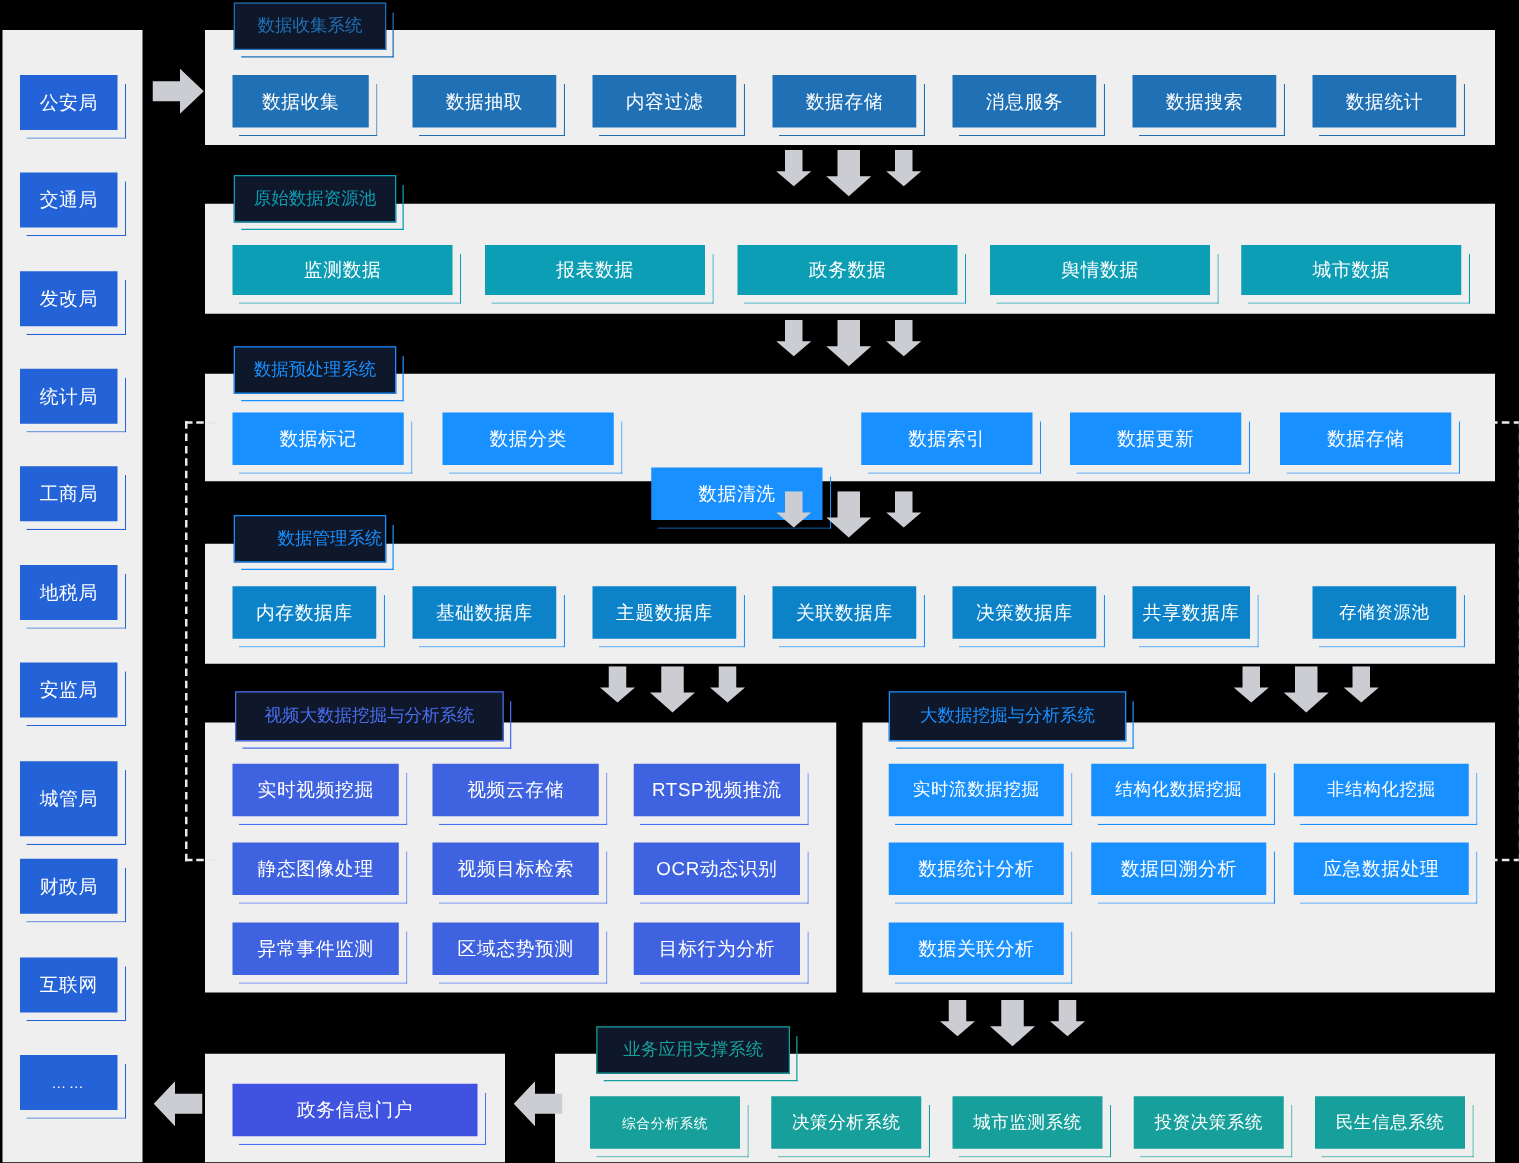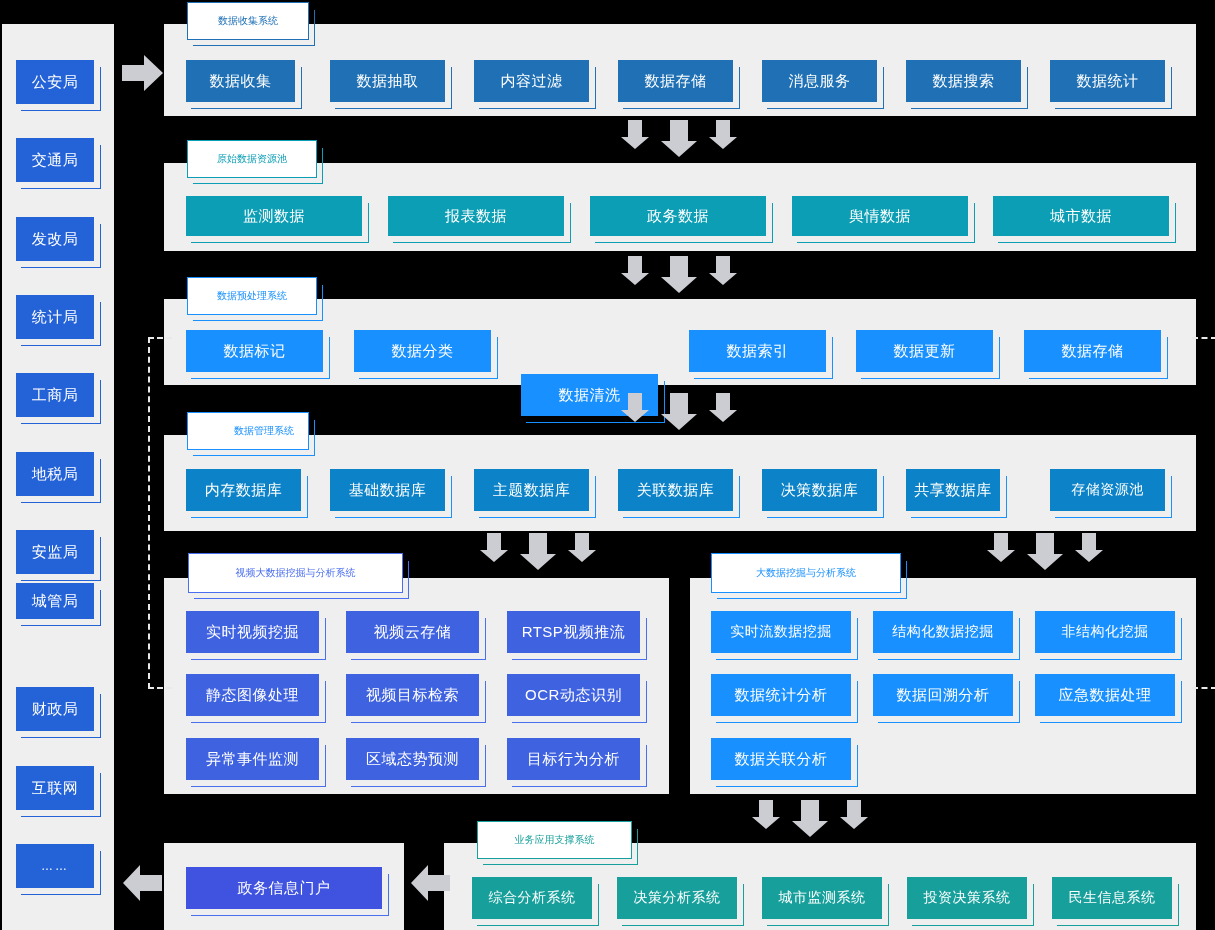--- a/index.html
+++ b/index.html
@@ -12,23 +12,23 @@
        white-space:nowrap;z-index:5;}
   .blk::after{content:"";position:absolute;left:5px;right:-7px;top:7px;bottom:-7px;
        border:1px solid var(--edge);border-left:none;border-top:none;
        clip-path:polygon(100% 0,100% 100%,0 100%, 0 calc(100% - 1px),
                          calc(100% - 1px) calc(100% - 1px), calc(100% - 1px) 0);
        z-index:-1;pointer-events:none;}
   .blk .face{position:absolute;inset:0;background:var(--fill);z-index:1;}
   .blk .txt{position:relative;z-index:2;}
 
   
-  .tab{position:absolute;box-sizing:border-box;background:#ffffff;
+  .tab{position:absolute;box-sizing:border-box;background:#0f172a;
        border:1px solid var(--edge);display:flex;align-items:center;
-       justify-content:center;color:var(--edge);font-size:10px;z-index:30;
+       justify-content:center;color:var(--edge);font-size:14px;z-index:30;
        white-space:nowrap;padding:0 12px;}
   .tab::after{content:"";position:absolute;left:5px;right:-7px;top:7px;bottom:-7px;
        border:1px solid var(--edge);border-left:none;border-top:none;z-index:-1;}
 
   
   .panel{position:absolute;background:#efefef;box-sizing:border-box;z-index:2;}
 
   
   .arrow{position:absolute;z-index:8;}
   .arrow svg{display:block;}
@@ -67,21 +67,21 @@
   <span class="txt">工商局</span>
 </div>
 <div class="blk" style="left:16px;top:452px;width:78px;height:44px;--fill:#2462d8;--edge:#2462d8;">
   <span class="face"></span>
   <span class="txt">地税局</span>
 </div>
 <div class="blk" style="left:16px;top:530px;width:78px;height:44px;--fill:#2462d8;--edge:#2462d8;">
   <span class="face"></span>
   <span class="txt">安监局</span>
 </div>
-<div class="blk" style="left:16px;top:583px;width:78px;height:36px;text-align:right;--fill:#2462d8;--edge:#2462d8;">
+<div class="blk" style="left:16px;top:609px;width:78px;height:60px;text-align:right;--fill:#2462d8;--edge:#2462d8;">
   <span class="face"></span>
   <span class="txt">城管局</span>
 </div>
 <div class="blk" style="left:16px;top:687px;width:78px;height:44px;--fill:#2462d8;--edge:#2462d8;">
   <span class="face"></span>
   <span class="txt">财政局</span>
 </div>
 <div class="blk" style="left:16px;top:766px;width:78px;height:44px;--fill:#2462d8;--edge:#2462d8;">
   <span class="face"></span>
   <span class="txt">互联网</span>
@@ -384,21 +384,21 @@
 <div class="arrow" style="left:839px;top:800px;">
   <svg width="30" height="30" viewBox="0 0 30 30">
       <polygon points="8,0 22,0 22,17 29,17 15,29 1,17 8,17" fill="#cccdd2"></polygon>
     </svg>
   </div>
 
 <div class="panel" style="left:444px;top:843px;width:752px;height:87px;"></div>
 <div class="tab" style="left:477px;top:821px;width:155px;height:38px;--edge:#17a09b;">
   <span>业务应用支撑系统</span>
 </div>
-<div class="blk" style="left:472px;top:877px;width:120px;height:42px;--fill:#17a09b;--edge:#17a09b;font-size:14px;">
+<div class="blk" style="left:472px;top:877px;width:120px;height:42px;--fill:#17a09b;--edge:#17a09b;font-size:11px;">
   <span class="face"></span>
   <span class="txt">综合分析系统</span>
   </div>
 <div class="blk" style="left:617px;top:877px;width:120px;height:42px;--fill:#17a09b;--edge:#17a09b;font-size:14px;">
   <span class="face"></span>
   <span class="txt">决策分析系统</span>
   </div>
 <div class="blk" style="left:762px;top:877px;width:120px;height:42px;--fill:#17a09b;--edge:#17a09b;font-size:14px;">
   <span class="face"></span>
   <span class="txt">城市监测系统</span>

